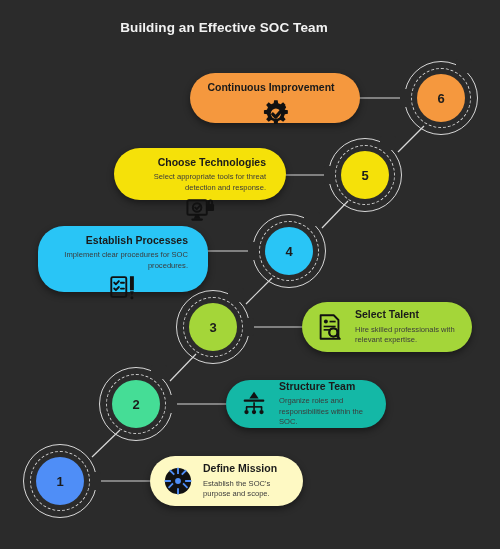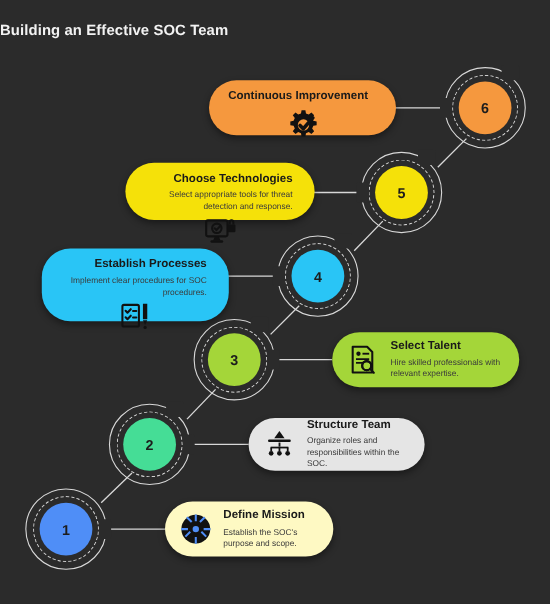--- a/index.html
+++ b/index.html
@@ -20,21 +20,21 @@
     inset: 0;
     width: 500px;
     height: 549px;
     background: #2b2b2b;
   }
   #title {
     position: absolute;
     top: 20px;
     left: 0;
     width: 448px;
-    text-align: left;
+    text-align: center;
     color: #f2f2f2;
     font-size: 13.5px;
     font-weight: bold;
     letter-spacing: 0.1px;
   }
   svg.lines {
     position: absolute;
     left: 0;
     top: 0;
     width: 500px;
@@ -160,21 +160,21 @@
 
   <div class="node" style="left:99px; top:367px;">
     <div class="ring-outer"></div>
     <div class="mask" style="left:60px; top:28px; width:18px; height:18px;"></div>
     <div class="mask" style="left:52px; top:-2px; width:16px; height:14px;"></div>
     <div class="ring-dashed"></div>
     <div class="disc" style="background:#45dd96;">
       <span>2</span>
     </div>
   </div>
-  <div class="card right" style="left:226px; top:380px; width:160px; height:48px; background:#e5e5e5;">
+  <div class="card right" style="left:226px; top:380px; width:160px; height:48px; background:#14b8a6;">
     <div class="ic">
       <svg width="30" height="30" viewBox="0 0 32 32" fill="#111">
         <path d="M16 3l5 7h-10z"></path>
         <rect x="5" y="11.2" width="22" height="2.4" rx="1"></rect>
         <rect x="15.2" y="14.2" width="1.8" height="4"></rect>
         <rect x="7.5" y="18.2" width="17.2" height="1.7"></rect>
         <rect x="7.2" y="19" width="1.7" height="3.6"></rect>
         <rect x="15.2" y="19" width="1.7" height="3.6"></rect>
         <rect x="23.2" y="19" width="1.7" height="3.6"></rect>
         <circle cx="8" cy="24.6" r="2.3"></circle>

